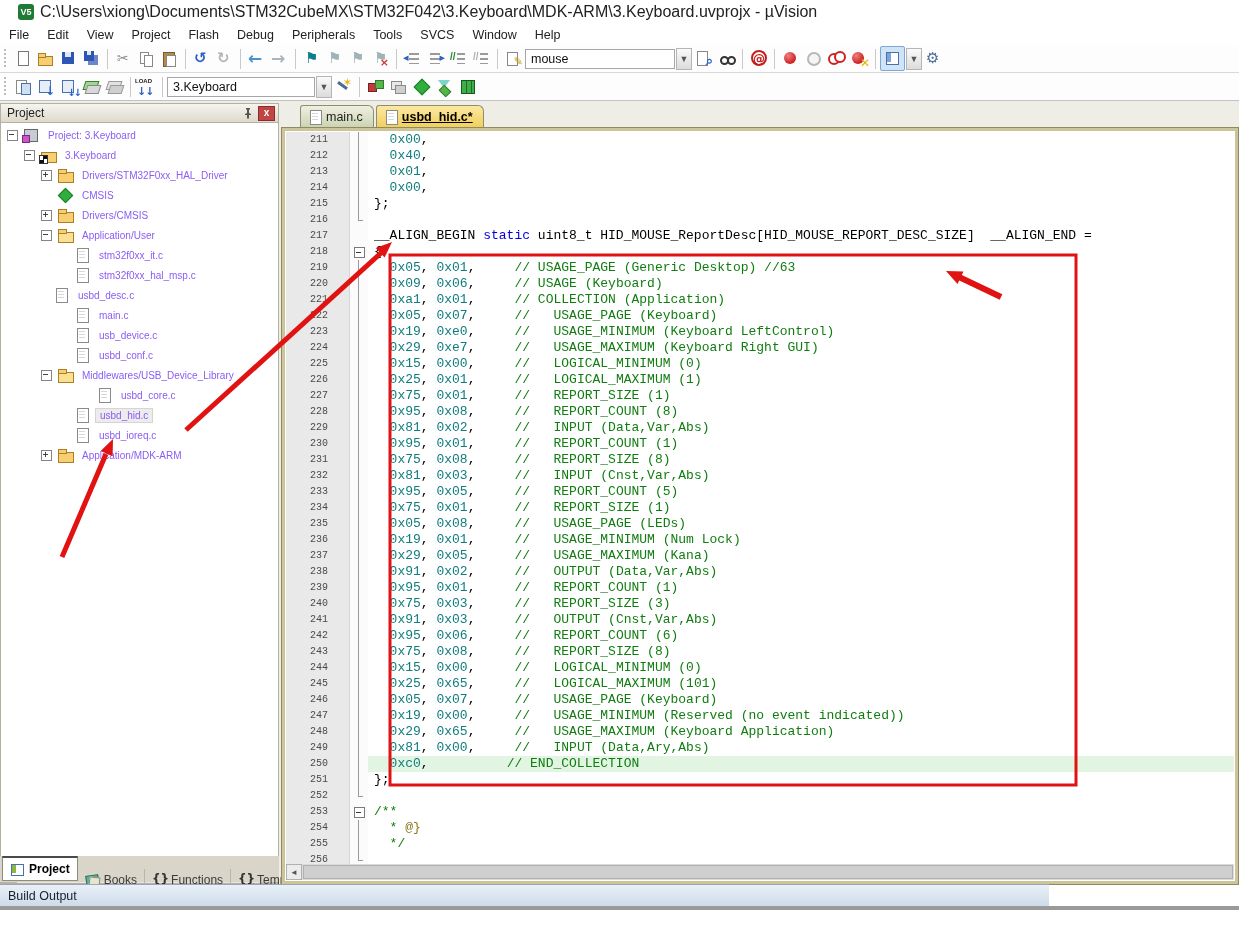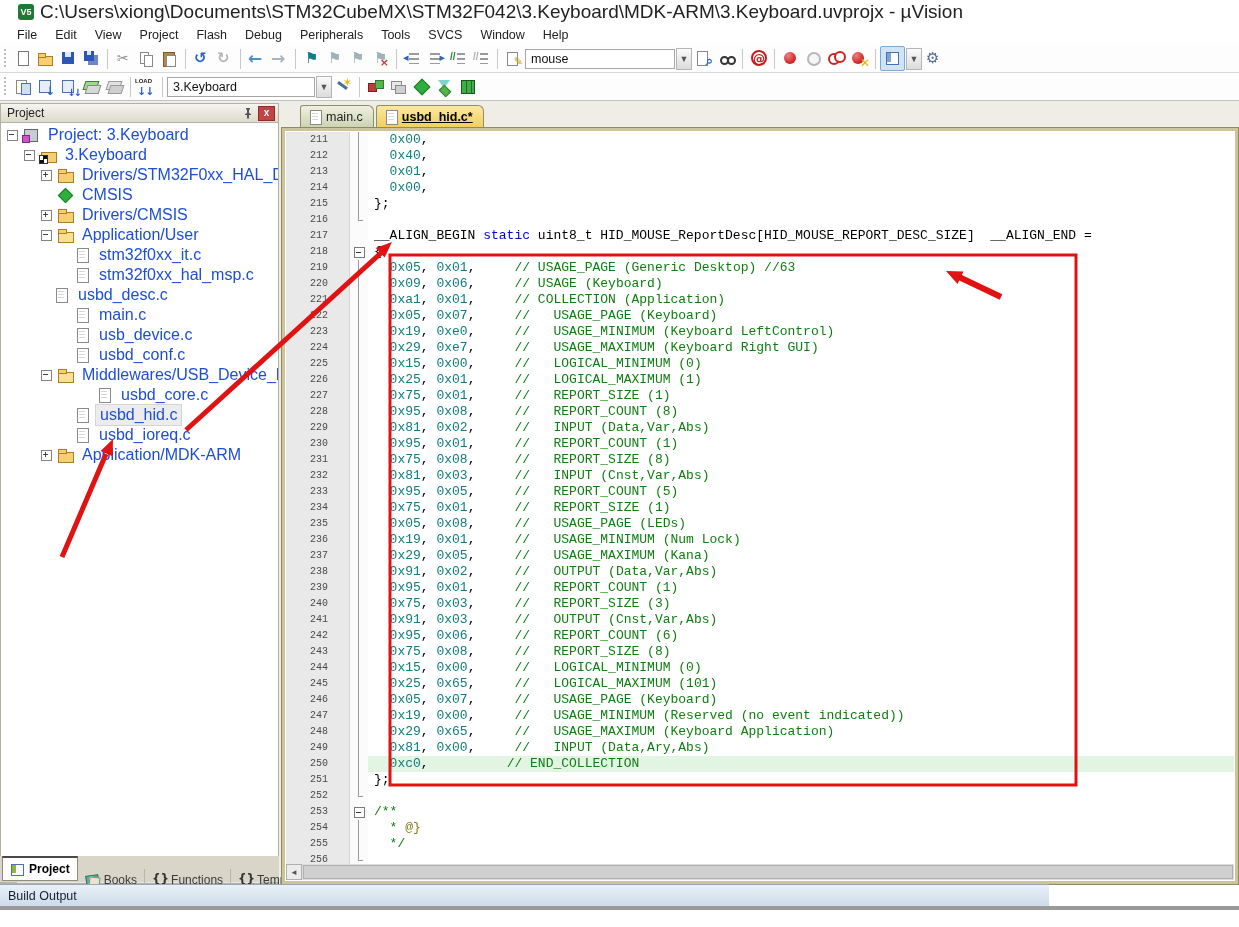--- a/index.html
+++ b/index.html
@@ -3,22 +3,22 @@
 <meta charset="utf-8">
 <style>
   html,body{margin:0;padding:0;}
   body{width:1239px;height:927px;position:relative;overflow:hidden;
        font-family:"Liberation Sans",sans-serif;font-size:12px;color:#1a1a1a;background:#fff;}
   .abs{position:absolute;}
 
   
   #titlebar{left:12px;top:0;width:1239px;height:24px;background:#fff;display:flex;align-items:center;gap:6px;padding-left:6px;box-sizing:border-box;}
   .applogo{width:16px;height:16px;background:#1f7a33;border-radius:3px;color:#fff;font:bold 9px/16px "Liberation Sans",sans-serif;text-align:center;flex:none;}
-  #titletext{font-size:19px;color:#222;white-space:nowrap;}
-  #menubar{left:0;top:24px;width:1239px;height:21px;background:#fff;display:flex;align-items:center;padding-left:8px;box-sizing:border-box;}
+  #titletext{font-size:16px;color:#222;white-space:nowrap;}
+  #menubar{left:0;top:24px;width:1239px;height:21px;background:#fff;display:flex;align-items:center;padding-left:0;box-sizing:border-box;}
   .menu-item{padding:2px 9px;font-size:12.5px;color:#222;cursor:default;}
 
   
   #toolbar1{left:0;top:45px;width:1239px;height:28px;background:#fdfdfd;border-bottom:1px solid #d9d9d9;display:flex;align-items:center;box-sizing:border-box;}
   #toolbar2{left:0;top:73px;width:1239px;height:28px;background:#fdfdfd;border-bottom:1px solid #c2c2c2;display:flex;align-items:center;box-sizing:border-box;}
   .grip{width:5px;height:20px;margin:0 3px;background:repeating-linear-gradient(#bbb 0 2px,transparent 2px 4px);background-size:2px 4px;background-repeat:repeat-y;background-position:1px 0;flex:none;}
   .tsep{width:1px;height:20px;background:#c9c9c9;margin:0 4px;flex:none;}
   .tbtn{width:23px;height:23px;display:flex;align-items:center;justify-content:center;flex:none;}
   .icon{width:17px;height:17px;position:relative;display:block;font-family:"DejaVu Sans",sans-serif;} 
 
@@ -101,21 +101,21 @@
 
   
   #project-panel{left:0;top:2px;width:279px;height:781px;background:#fff;border:1px solid #b3b0a4;box-sizing:border-box;}
   #panel-header{position:absolute;left:0;top:0;width:100%;height:19px;background:linear-gradient(#f5f4ef,#dddacb);border-bottom:1px solid #b3b0a4;display:flex;align-items:center;padding:0 3px 0 6px;box-sizing:border-box;}
   #panel-header .t{flex:1;font-size:12px;color:#222;}
   .pin-btn,.close-btn{width:15px;height:13px;display:flex;align-items:center;justify-content:center;font-size:10px;flex:none;margin-left:2px;}
   .close-btn{background:#c24545;color:#fff;border:1px solid #8e2a2a;font-weight:bold;line-height:10px;}
   .pin-btn{color:#444;border:1px solid transparent;}
   #tree{position:absolute;left:0;top:21px;width:100%;height:716px;overflow:hidden;}
   .trow{height:20px;display:flex;align-items:center;white-space:nowrap;}
-  .trow .lbl{padding:1px 4px;font-size:16px;color:#1d4ed8;}
+  .trow .lbl{padding:1px 4px;font-size:10px;color:#8b5cf6;}
   .trow.sel .lbl{background:#ececec;border:1px solid #d5d5d5;}
   .pmbox{width:9px;height:9px;border:1px solid #848484;background:#fff;position:relative;flex:none;margin-right:5px;}
   .pmbox::before{content:"";position:absolute;left:1px;top:3px;width:5px;height:1px;background:#444;}
   .pmbox.plus::after{content:"";position:absolute;left:3px;top:1px;width:1px;height:5px;background:#444;}
   .pmspace{width:16px;flex:none;}
   .tic{width:18px;height:16px;position:relative;flex:none;margin-right:3px;}
   .tic-target::before{content:"";position:absolute;left:1px;top:2px;width:12px;height:11px;background:#c7cbd3;border:1px solid #666;}
   .tic-target::after{content:"";position:absolute;left:-1px;bottom:0;width:6px;height:6px;background:#c955c9;border:1px solid #7d2a7d;}
   .tic-folder-target::before,.tic-folder::before,.tic-folder-open::before{content:"";position:absolute;left:1px;top:5px;width:14px;height:9px;background:#f7cf72;border:1px solid #ad7f25;}
   .tic-folder::after,.tic-folder-open::after,.tic-folder-target .tab{content:"";position:absolute;left:1px;top:2px;width:7px;height:3px;background:#f7cf72;border:1px solid #ad7f25;}

